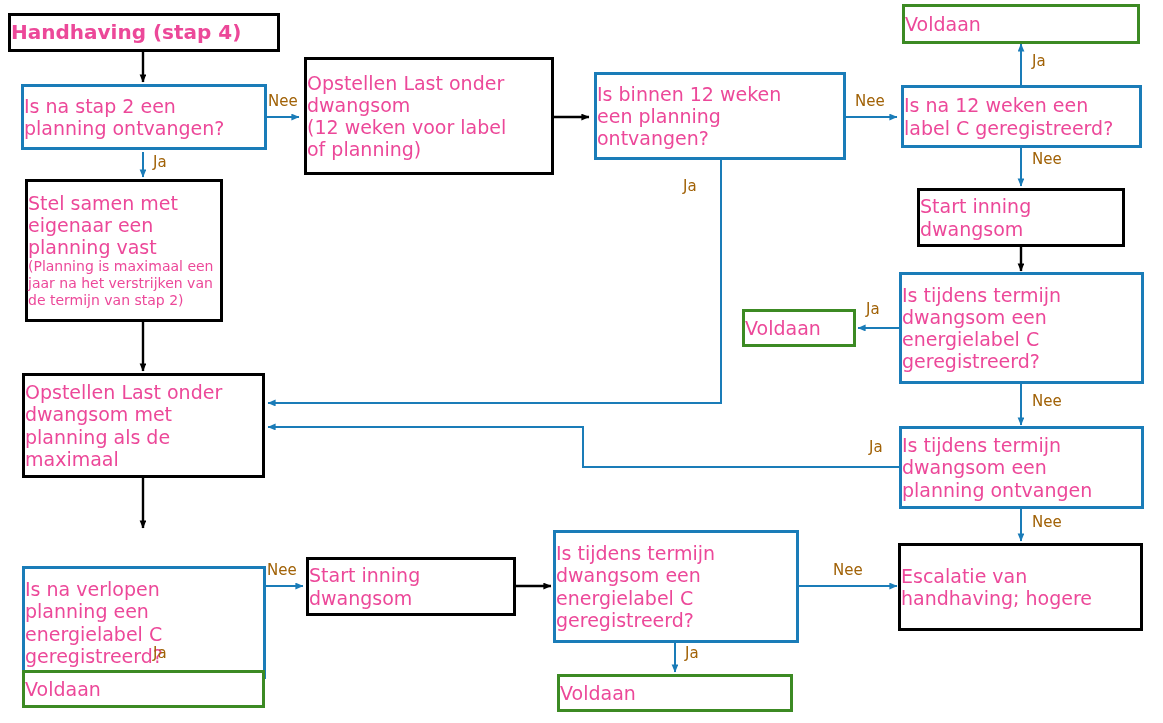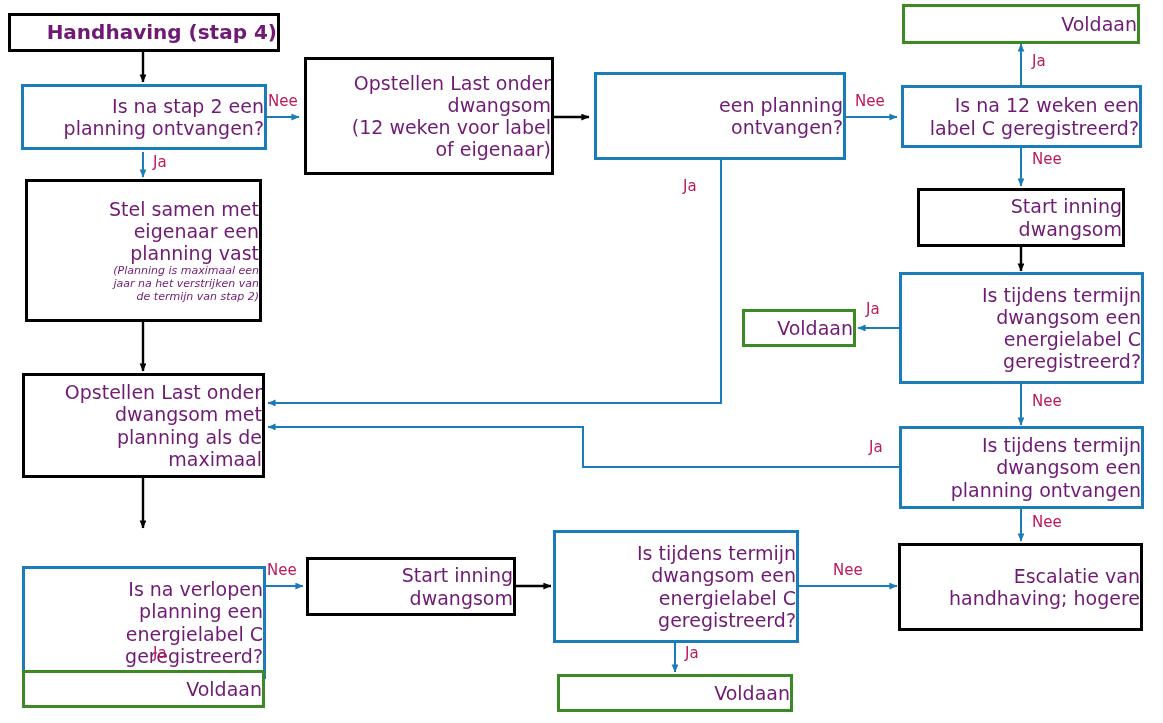--- a/index.html
+++ b/index.html
@@ -16,42 +16,42 @@
     width: 1163px;
     height: 723px;
     background: #ffffff;
     overflow: hidden;
   }
   .node {
     position: absolute;
     box-sizing: border-box;
     display: flex;
     flex-direction: column;
-    align-items: flex-end;
+    align-items: flex-start;
     justify-content: center;
     text-align: center;
     background: #ffffff;
-    color: #701a75;
+    color: #ec4899;
     line-height: 1.16;
     z-index: 3;
   }
   .node .ln { display: block; white-space: pre; }
   .n-black  { border: 3px solid #000000; }
   .n-blue   { border: 3px solid #1a7cb8; }
   .n-green  { border: 3px solid #3c8a23; }
   .n-title  { border: 3px solid #000000; font-weight: bold; }
 
   .fs20 { font-size: 20px; }
   .fs19 { font-size: 19px; }
-  .sub  { font-size: 11px; line-height: 1.2; font-style: italic; }
+  .sub  { font-size: 14px; line-height: 1.2; }
 
   .edge-label {
     position: absolute;
     font-size: 15px;
-    color: #be185d;
+    color: #a16207;
     background: transparent;
     white-space: nowrap;
     z-index: 4;
   }
   svg.wires {
     position: absolute;
     left: 0; top: 0;
     width: 1163px;
     height: 723px;
     z-index: 1;
@@ -140,24 +140,25 @@
 
   <div class="node n-blue fs19" style="left:21px; top:84px; width:246px; height:66px;">
     <span class="ln">Is na stap 2 een</span>
     <span class="ln">planning ontvangen?</span>
   </div>
 
   <div class="node n-black fs19" style="left:304px; top:57px; width:250px; height:118px;">
     <span class="ln">Opstellen Last onder</span>
     <span class="ln">dwangsom</span>
     <span class="ln">(12 weken voor label</span>
-    <span class="ln">of eigenaar)</span>
+    <span class="ln">of planning)</span>
   </div>
 
   <div class="node n-blue fs19" style="left:594px; top:72px; width:252px; height:88px;">
+    <span class="ln">Is binnen 12 weken</span>
     <span class="ln">een planning</span>
     <span class="ln">ontvangen?</span>
   </div>
 
   <div class="node n-green fs19" style="left:902px; top:4px; width:238px; height:40px;">
     <span class="ln">Voldaan</span>
   </div>
 
   <div class="node n-blue fs19" style="left:901px; top:85px; width:241px; height:63px;">
     <span class="ln">Is na 12 weken een</span>
@@ -184,21 +185,21 @@
     <span class="ln">Is tijdens termijn</span>
     <span class="ln">dwangsom een</span>
     <span class="ln">planning ontvangen</span>
   </div>
 
   <div class="node n-black fs19" style="left:898px; top:543px; width:245px; height:88px;">
     <span class="ln">Escalatie van</span>
     <span class="ln">handhaving; hogere</span>
   </div>
 
-  <div class="node n-black fs19" style="left:25px; top:179px; width:237px; height:143px;">
+  <div class="node n-black fs19" style="left:25px; top:179px; width:198px; height:143px;">
     <span class="ln">Stel samen met</span>
     <span class="ln">eigenaar een</span>
     <span class="ln">planning vast</span>
     <span class="ln sub">(Planning is maximaal een</span>
     <span class="ln sub">jaar na het verstrijken van</span>
     <span class="ln sub">de termijn van stap 2)</span>
   </div>
 
   <div class="node n-black fs19" style="left:22px; top:373px; width:243px; height:105px;">
     <span class="ln">Opstellen Last onder</span>

